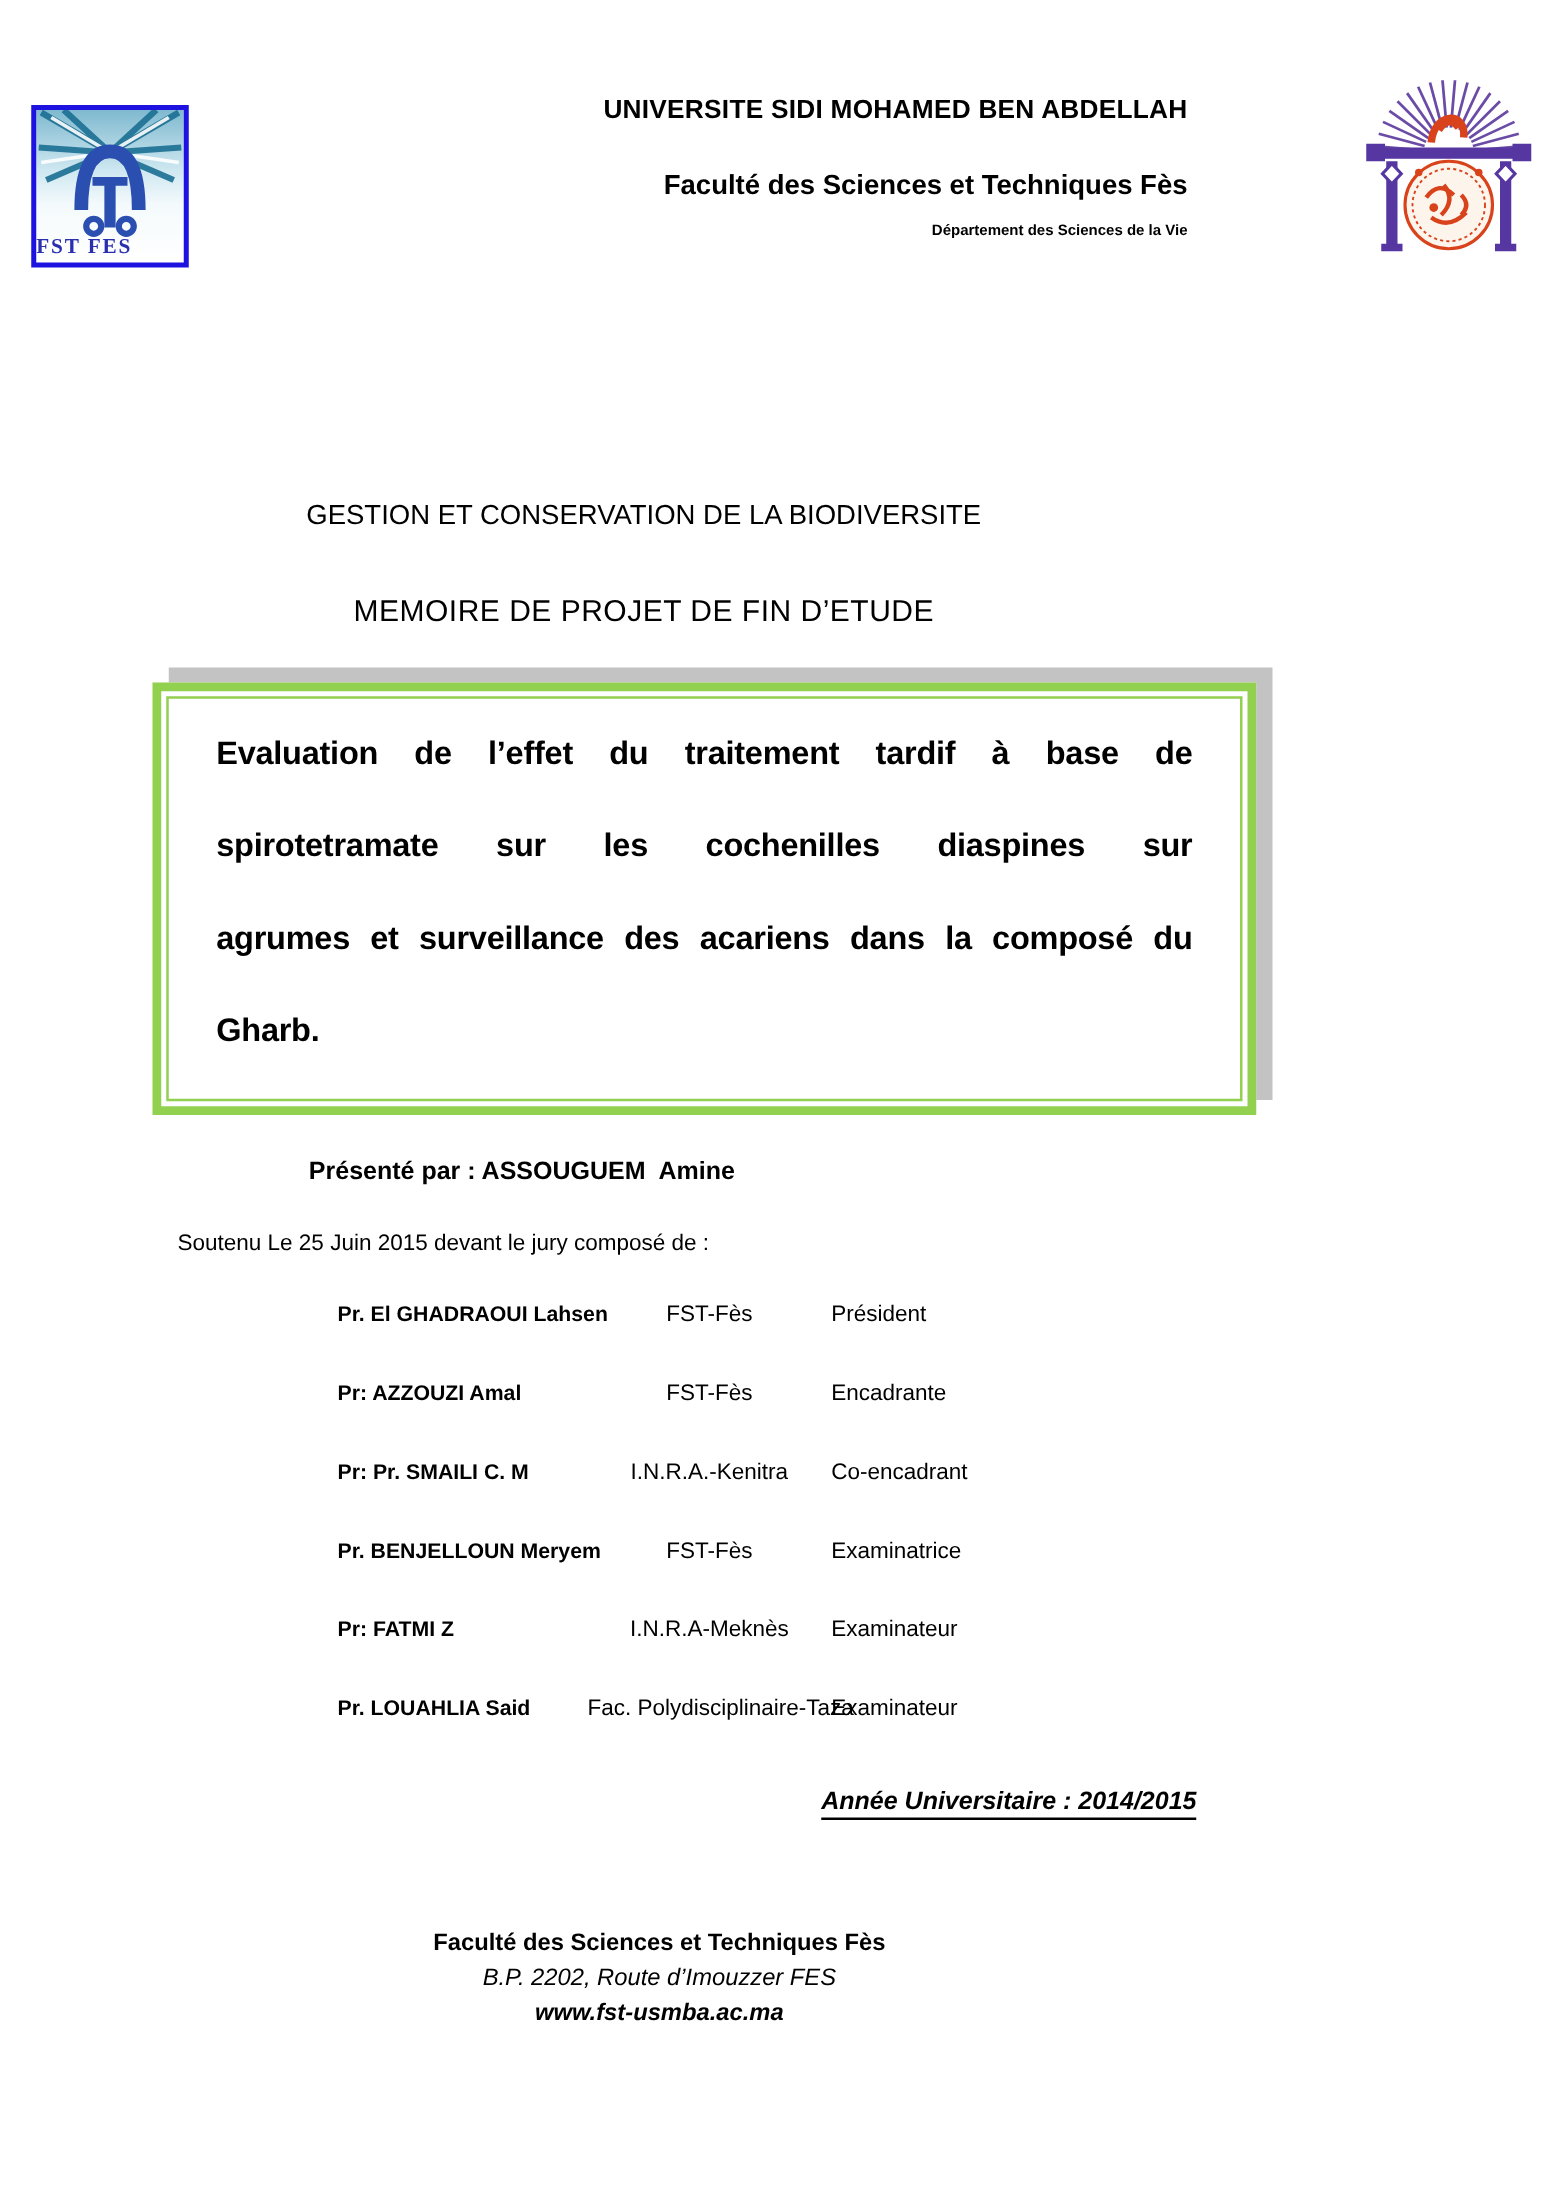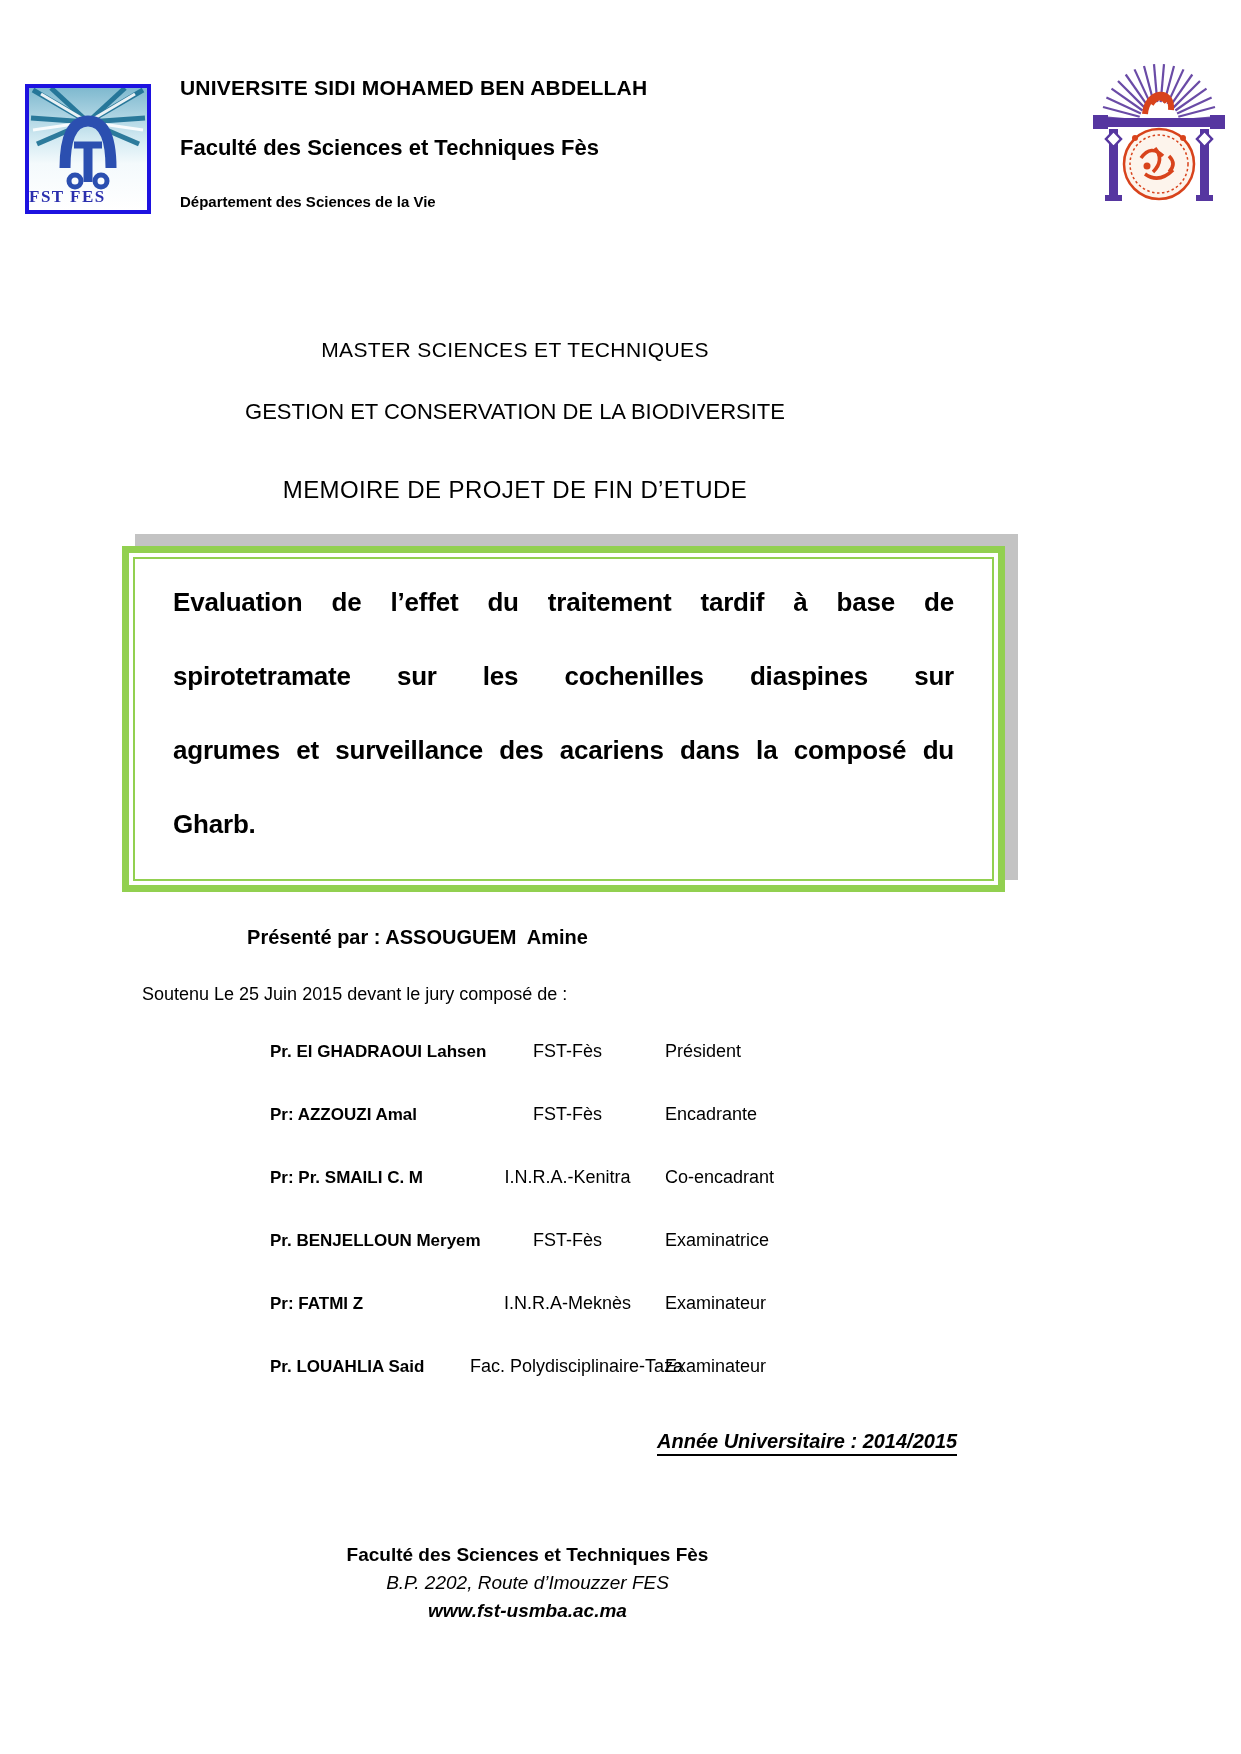--- a/index.html
+++ b/index.html
@@ -8,24 +8,24 @@
     position: relative;
     width: 1241px; height: 1754px;
     margin: 0 auto;
     background: #ffffff;
     font-family: "Liberation Sans", sans-serif;
     color: #000;
     overflow: hidden;
   }
 
   
-  .header-text { position:absolute; left:180px; top:76px; width:770px; text-align:left; }
+  .header-text { position:absolute; left:180px; top:76px; width:770px; text-align:right; }
   .uni-name  { font-size:21px; font-weight:bold; letter-spacing:.2px; }
   .fac-name  { font-size:22px; font-weight:bold; margin-top:35px; }
-  .dept-name { font-size:15px; font-weight:bold; margin-top:32px; }
+  .dept-name { font-size:12px; font-weight:bold; margin-top:16px; }
 
   .logo-left {
     position:absolute; left:25px; top:84px; width:126px; height:130px;
     border:4px solid #1d12e0;
     background: linear-gradient(180deg, #7fb9cf 0%, #cfe8f1 40%, #f4fafc 62%, #ffffff 100%);
   }
   .logo-left svg { position:absolute; left:0; top:0; }
   .logo-left .logo-caption {
     position:absolute; bottom:3px; left:0; width:100%; text-align:left;
     font-family:"Liberation Serif", serif; font-weight:bold;
@@ -152,21 +152,20 @@
       <circle cx="98" cy="78" r="3" fill="#d8431c"></circle>
     </svg>
   </div>
 
   <div class="header-text">
     <div class="uni-name">UNIVERSITE SIDI MOHAMED BEN ABDELLAH</div>
     <div class="fac-name">Faculté des Sciences et Techniques Fès</div>
     <div class="dept-name">Département des Sciences de la Vie</div>
   </div>
 
-  <div class="program-line master">MASTER SCIENCES ET TECHNIQUES</div>
   <div class="program-line gestion">GESTION ET CONSERVATION DE LA BIODIVERSITE</div>
   <div class="program-line memoire">MEMOIRE DE PROJET DE FIN D’ETUDE</div>
 
   <div class="titlebox-wrap">
     <div class="titlebox-shadow"></div>
     <div class="titlebox">
       <div class="titlebox-inner">
         <div class="title-line">Evaluation de l’effet du traitement tardif à base de</div>
         <div class="title-line">spirotetramate sur les cochenilles diaspines sur</div>
         <div class="title-line">agrumes et surveillance des acariens dans la composé du</div>

